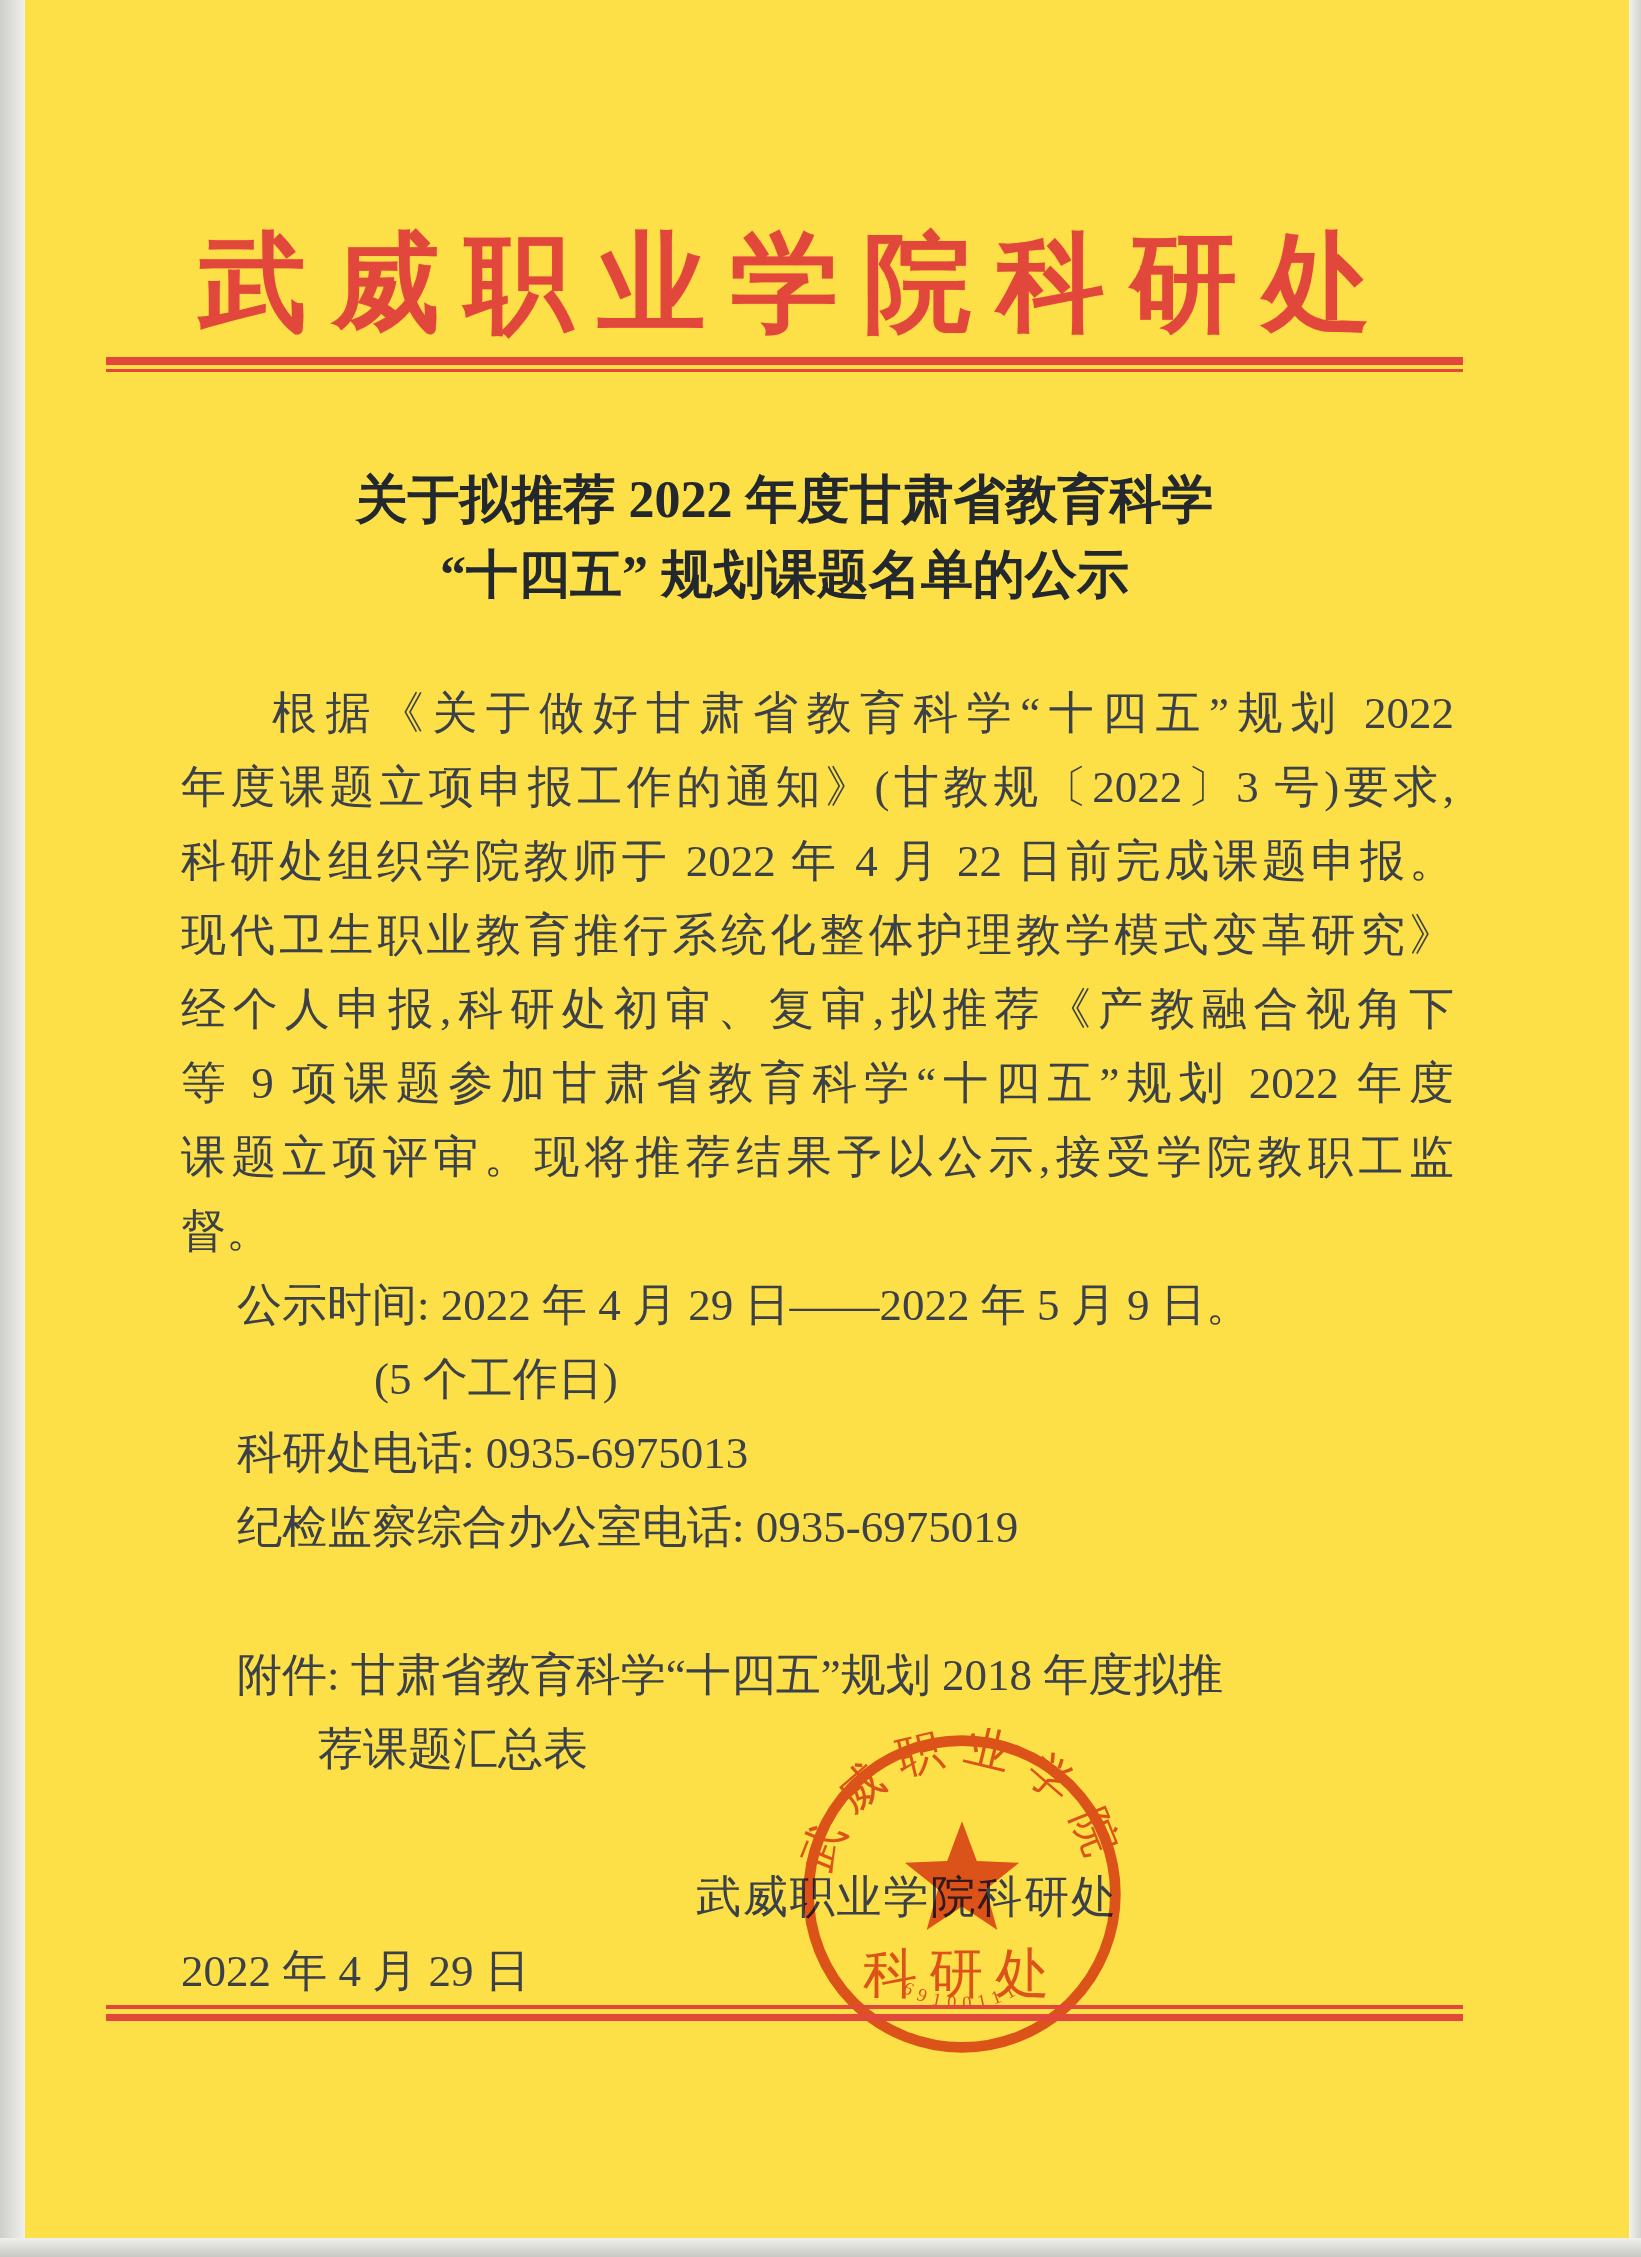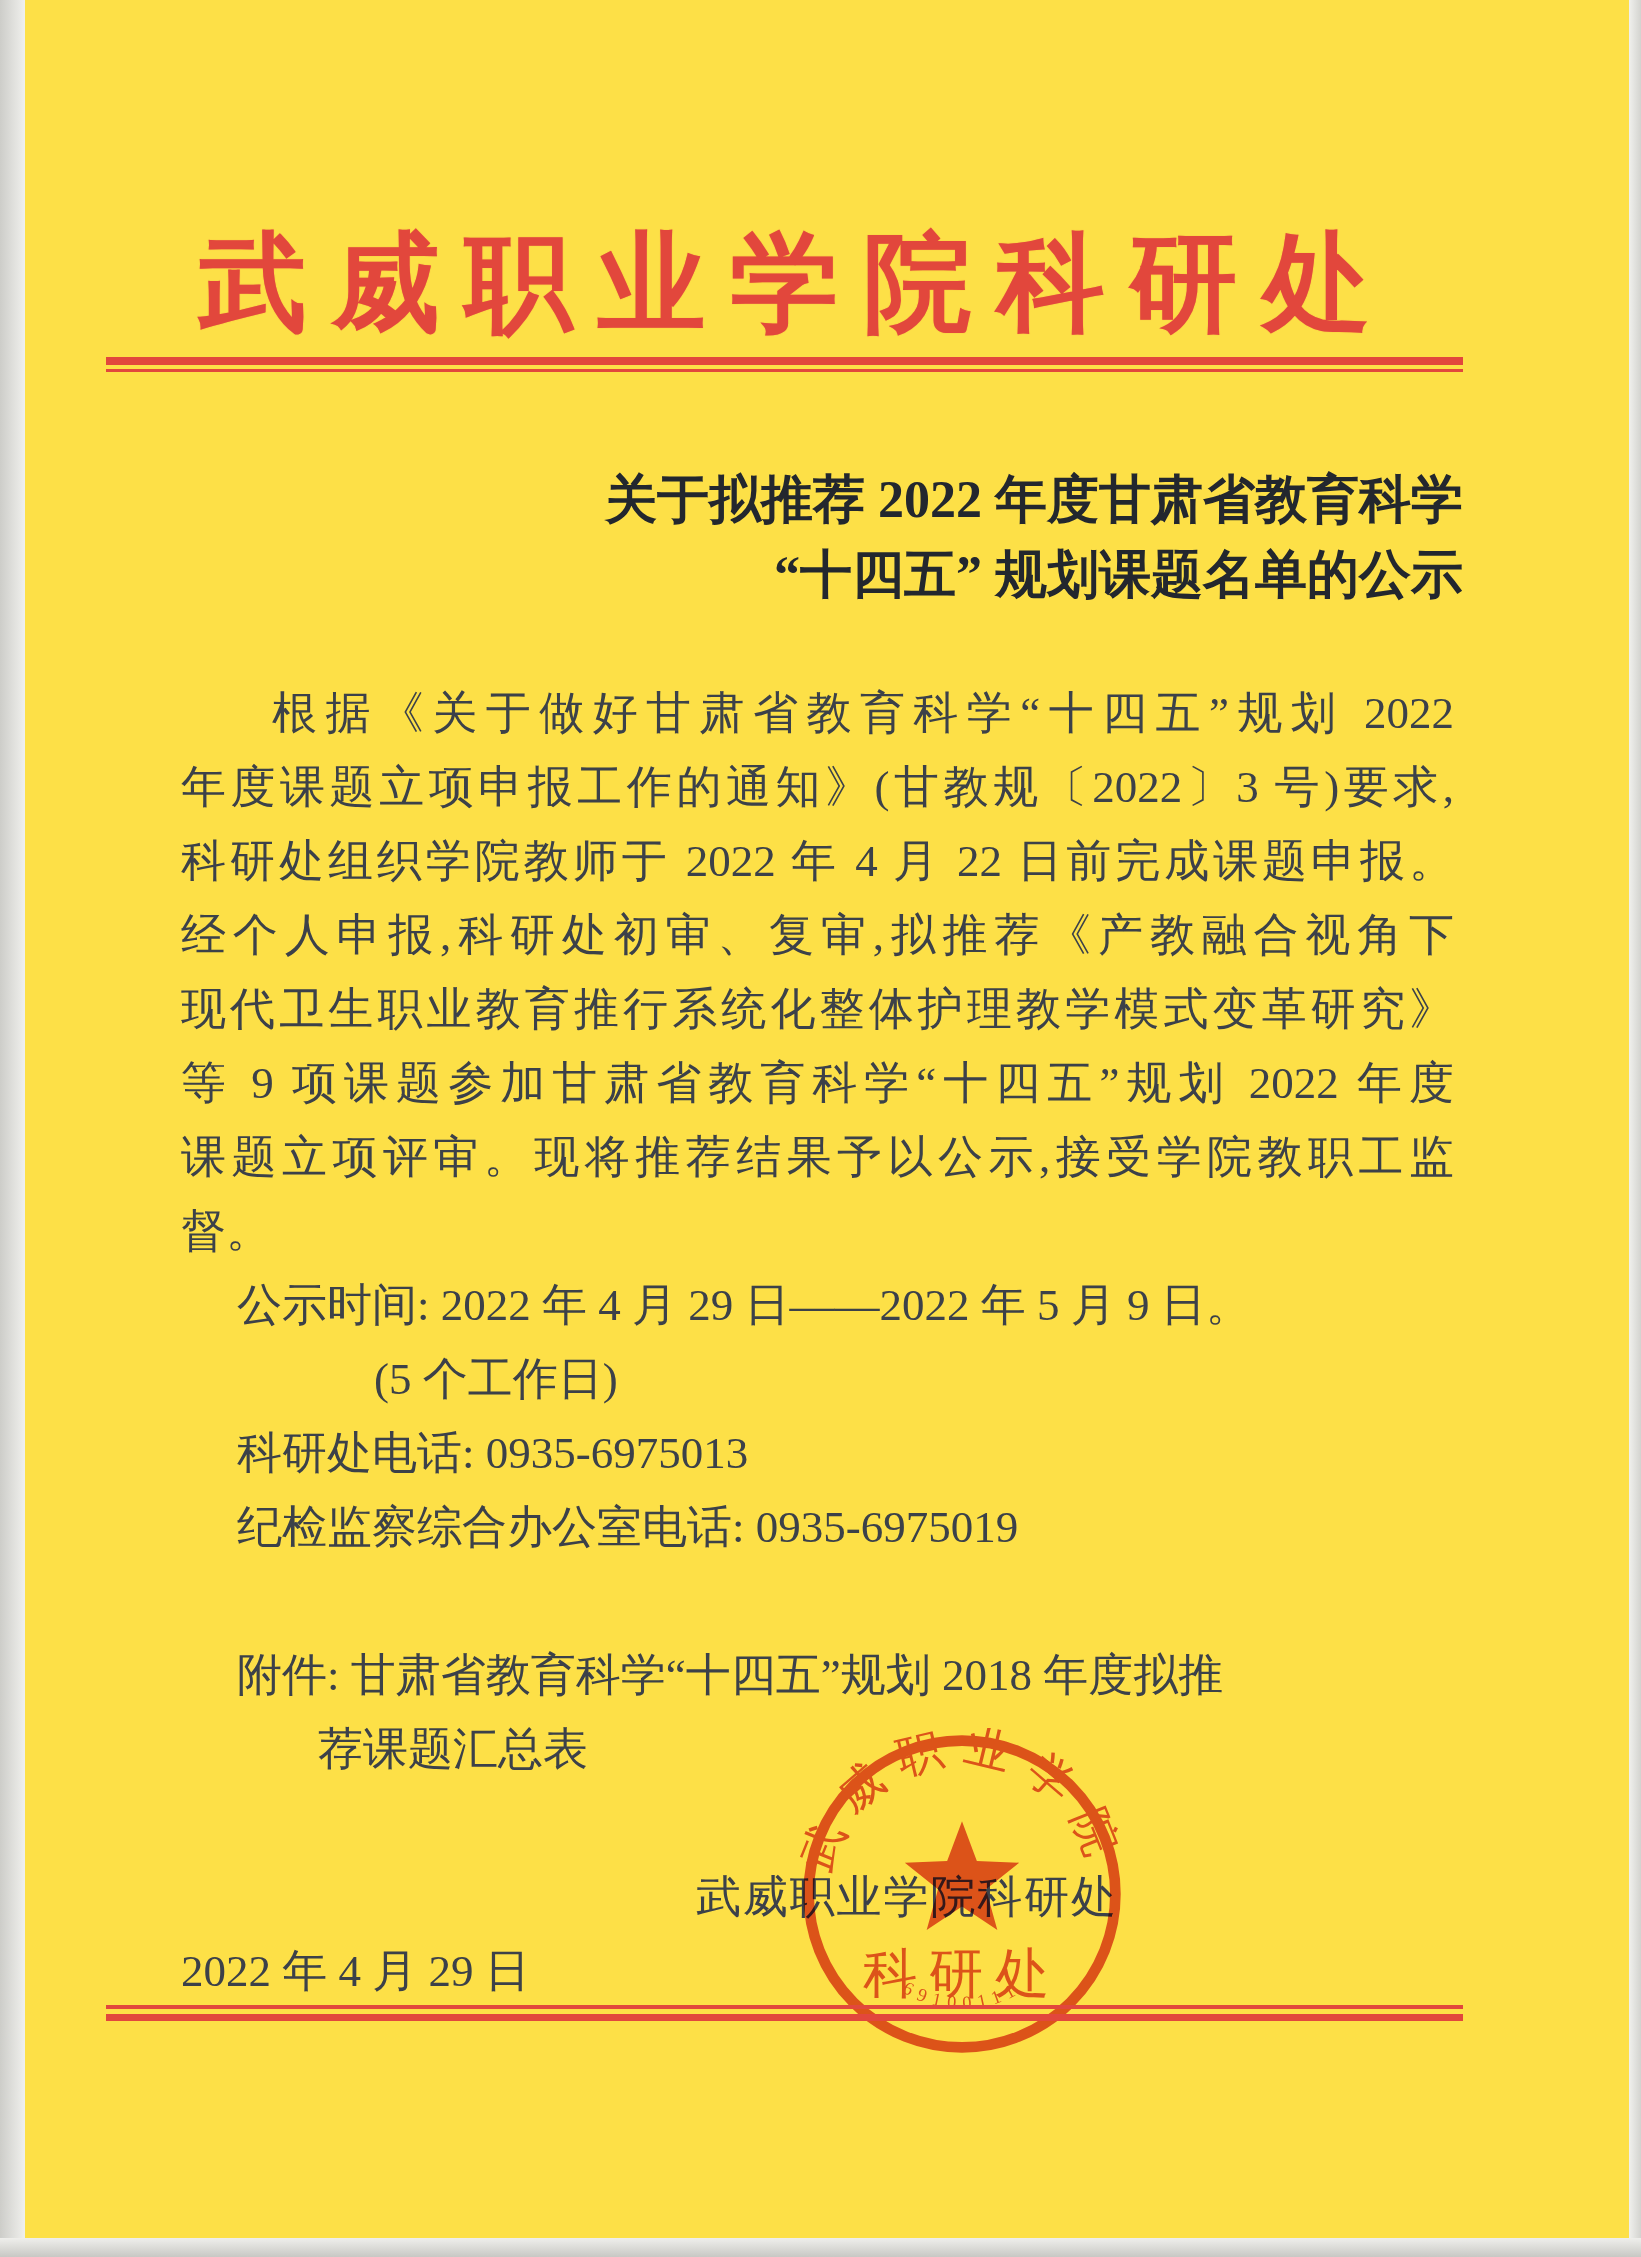--- a/index.html
+++ b/index.html
@@ -37,21 +37,21 @@
     text-shadow:0 0 1px rgba(226,71,60,.45);
   }
   .rule{position:absolute;left:106px;width:1357px;}
   .rule-top{top:357px;height:14.5px;
     background:linear-gradient(180deg,var(--accent-red) 0 7.7px,transparent 7.7px 11.6px,var(--accent-red) 11.6px 14.5px);}
   .rule-bottom{top:2005px;height:16.4px;
     background:linear-gradient(180deg,var(--accent-red) 0 3.9px,transparent 3.9px 8.7px,var(--accent-red) 8.7px 16.4px);}
 
   .doc-title{
     position:absolute;top:462px;left:106px;width:1357px;
-    text-align:right;color:var(--ink);
+    text-align:center;color:var(--ink);
     font-size:52px;line-height:75px;font-weight:bold;
   }
   .body-block{
     position:absolute;top:676px;left:181px;width:1273px;
     font-size:45px;line-height:74px;color:var(--body-ink);
   }
   .jline{text-align:justify;text-align-last:justify;}
   .jline.first{text-indent:91px;}
   .lastline{text-align:left;}
   .indent1{padding-left:56px;}
@@ -83,22 +83,22 @@
 
   <div class="doc-title">
     <div>关于拟推荐 2022 年度甘肃省教育科学</div>
     <div>“十四五” 规划课题名单的公示</div>
   </div>
 
   <div class="body-block">
     <div class="jline first">根据《关于做好甘肃省教育科学“十四五”规划 2022</div>
     <div class="jline">年度课题立项申报工作的通知》(甘教规〔2022〕3 号)要求,</div>
     <div class="jline">科研处组织学院教师于 2022 年 4 月 22 日前完成课题申报。</div>
+    <div class="jline">现代卫生职业教育推行系统化整体护理教学模式变革研究》</div>
     <div class="jline">经个人申报,科研处初审、复审,拟推荐《产教融合视角下</div>
-    <div class="jline">现代卫生职业教育推行系统化整体护理教学模式变革研究》</div>
     <div class="jline">等 9 项课题参加甘肃省教育科学“十四五”规划 2022 年度</div>
     <div class="jline">课题立项评审。现将推荐结果予以公示,接受学院教职工监</div>
     <div class="lastline">督。</div>
 
     <div class="indent1">公示时间: 2022 年 4 月 29 日——2022 年 5 月 9 日。</div>
     <div class="indent-days">(5 个工作日)</div>
     <div class="indent1">科研处电话: 0935-6975013</div>
     <div class="indent1">纪检监察综合办公室电话: 0935-6975019</div>
 
     <div class="blank-line"></div>

